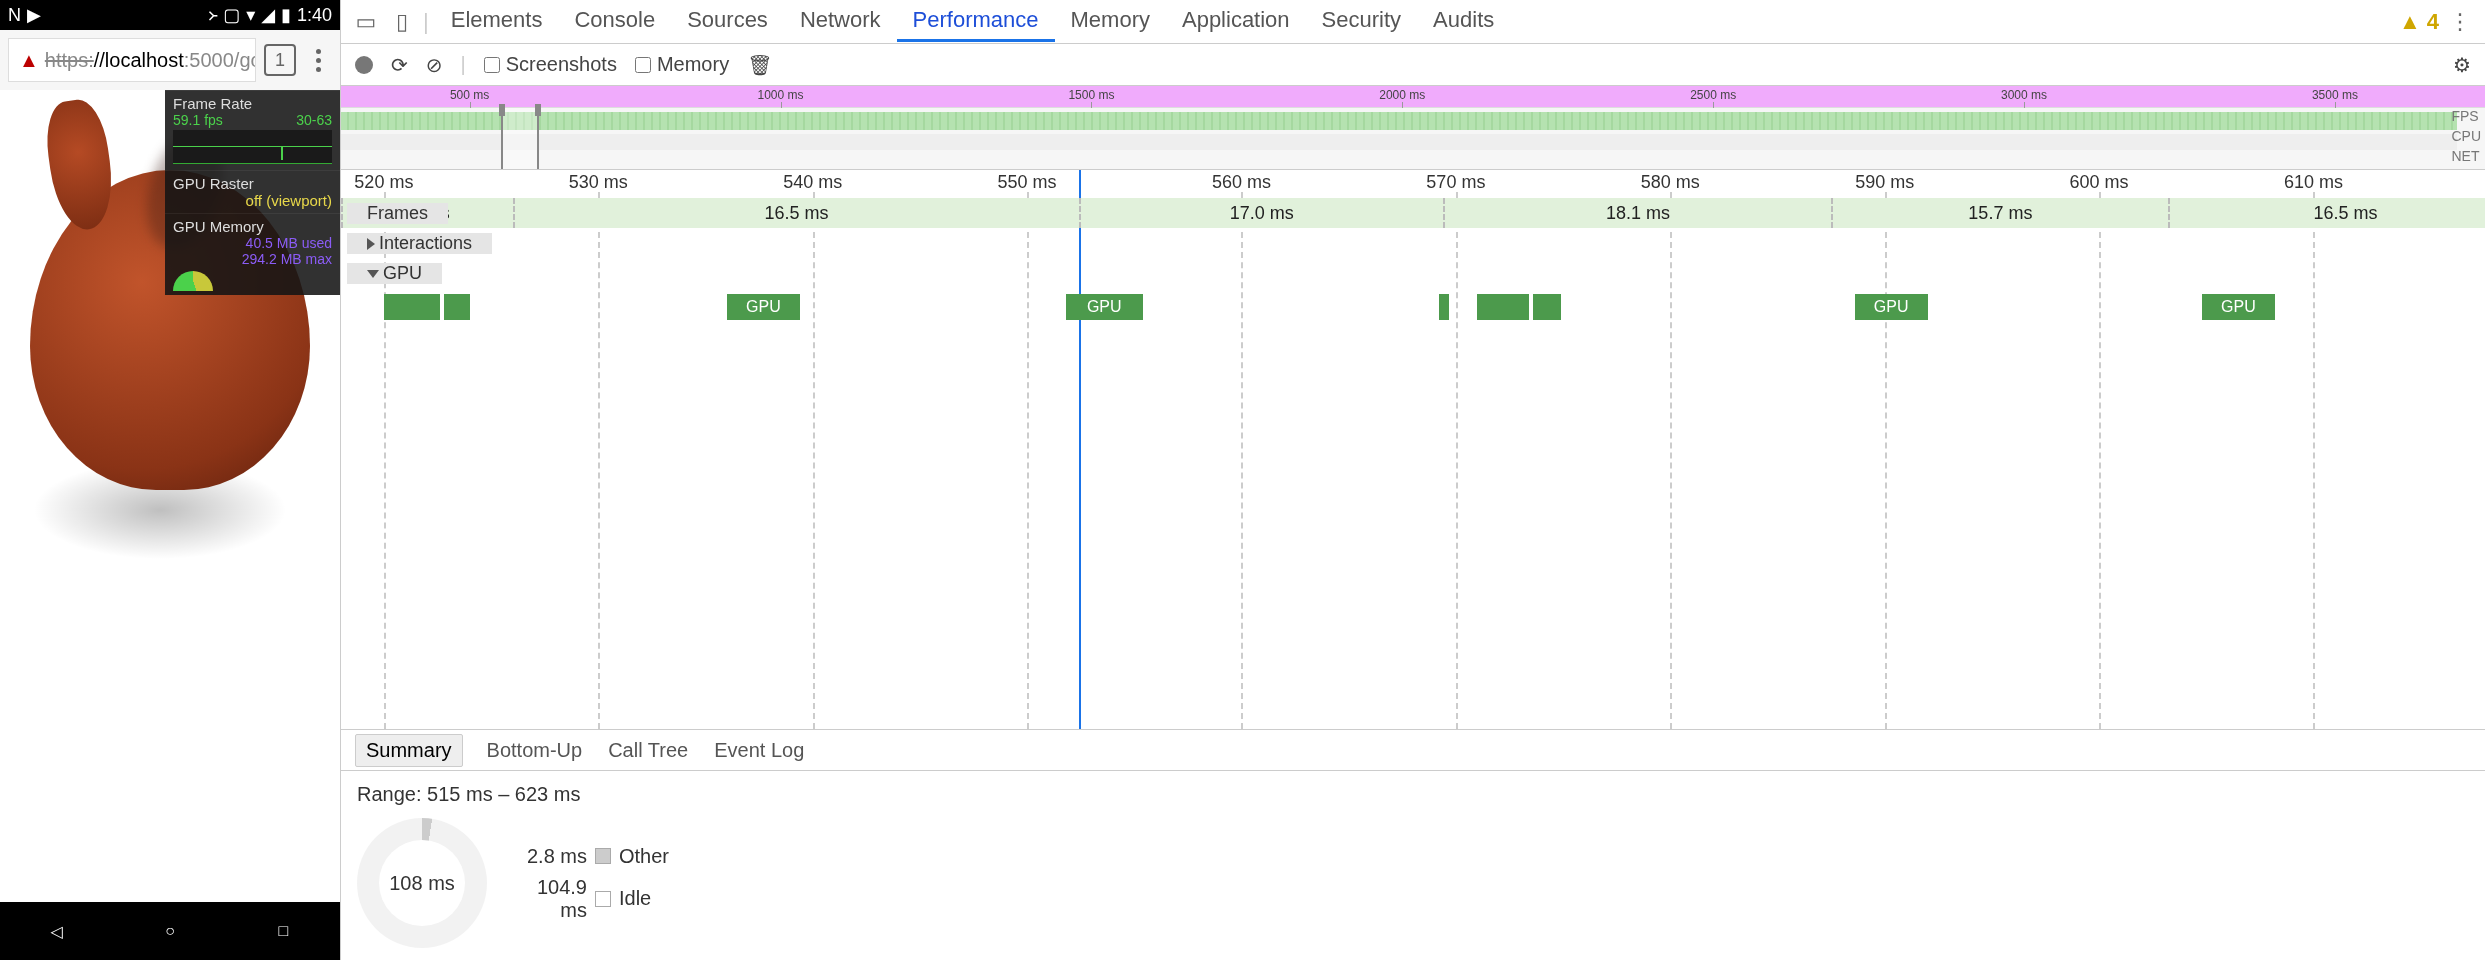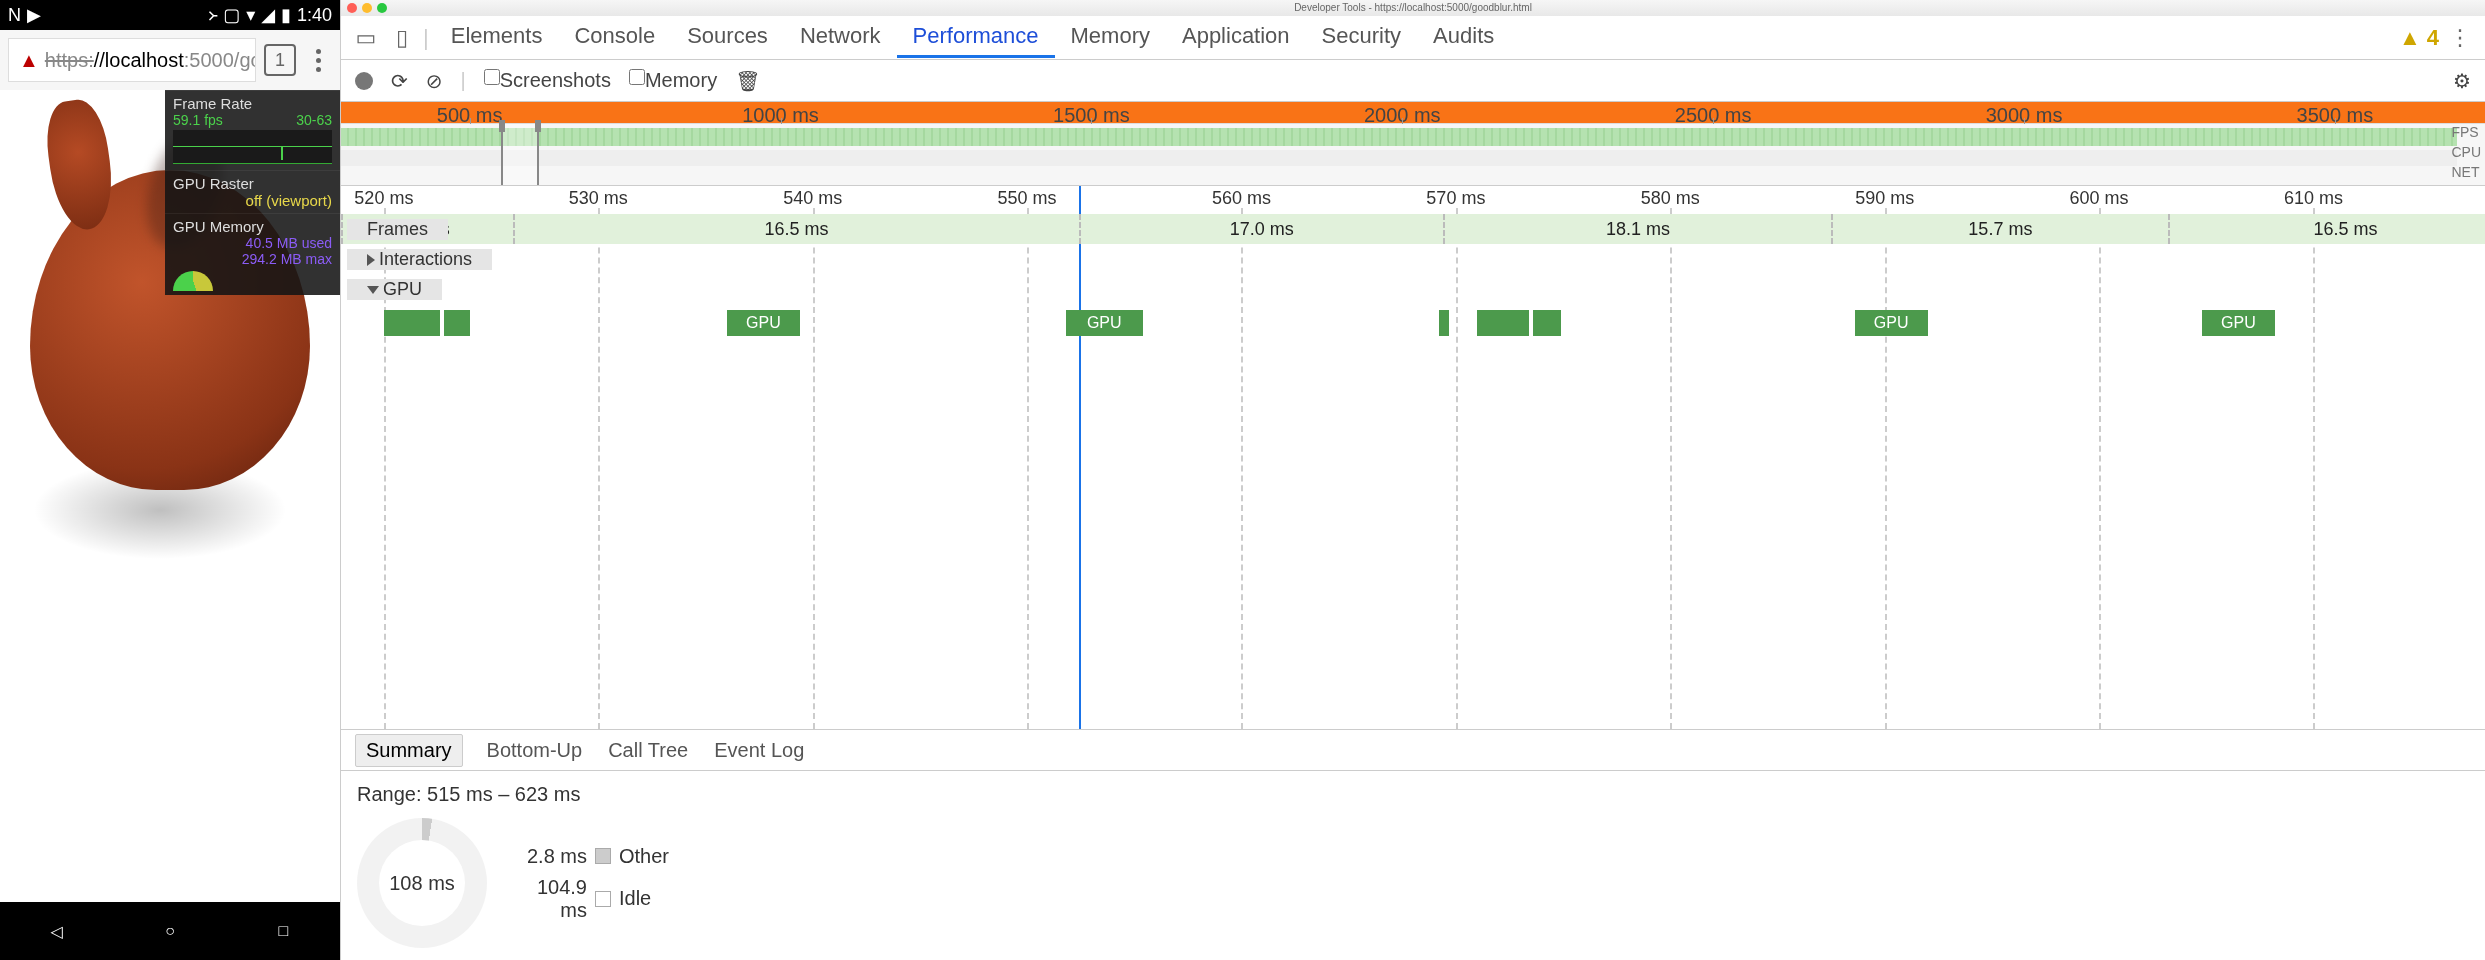--- a/index.html
+++ b/index.html
@@ -40,25 +40,25 @@
 .tbbtns{position:absolute;left:6px;top:3px;display:flex;gap:5px}
 .tbbtns span{width:10px;height:10px;border-radius:50%}
 .tabsrow{height:44px;display:flex;align-items:center;border-bottom:1px solid #ccc;padding:0 10px;gap:6px;font-size:22px;color:#555}
 .tabsrow .tab{padding:6px 16px;cursor:pointer}
 .tabsrow .tab.active{color:#1d4ed8;border-bottom:3px solid #1a73e8}
 .tabsrow .spacer{flex:1}
 .tabsrow .warn{color:#cfa600;font-weight:bold}
 .tabsrow .iconbtn{width:30px;height:30px;display:flex;align-items:center;justify-content:center;color:#666}
 .toolbar{height:42px;display:flex;align-items:center;gap:18px;padding:0 14px;border-bottom:1px solid #ccc;font-size:20px;color:#444}
 .toolbar .circle{width:18px;height:18px;border-radius:50%;background:#777}
-.toolbar .ck{display:flex;}
+.toolbar .ck{display:flex;align-items:center;gap:6px}
 .toolbar input[type=checkbox]{width:16px;height:16px}
 
 .overview{height:84px;border-bottom:1px solid #ccc;position:relative;background:#f6f6f6}
-.ovticks{height:22px;position:relative;font-size:20px;color:#444;background:#f97316;border-bottom:1px solid #ddd}
+.ovticks{height:22px;position:relative;font-size:12px;color:#444;background:#f0abfc;border-bottom:1px solid #ddd}
 .ovticks span{position:absolute;top:2px;transform:translateX(-50%)}
 .ovticks .tk{position:absolute;top:16px;width:1px;height:6px;background:#999}
 .ovlabels{position:absolute;right:4px;top:22px;font-size:14px;color:#777;display:flex;flex-direction:column;gap:4px}
 .ovfps{position:absolute;left:0;right:28px;top:26px;height:18px;background:repeating-linear-gradient(90deg,#b5e2b0 0 6px,#a5d89f 6px 8px);}
 .ovcpu{position:absolute;left:0;right:28px;top:48px;height:16px;background:#eee}
 .ovsel{position:absolute;top:22px;bottom:0;background:rgba(255,255,255,.35);border-left:2px solid #888;border-right:2px solid #888}
 .ovsel .handle{position:absolute;top:-4px;width:6px;height:12px;background:#888}
 
 .flame{flex:1;display:flex;position:relative;min-height:0}
 .flame .rulers{position:absolute;left:0;right:0;top:0;height:26px;font-size:18px;color:#333}
@@ -153,28 +153,20 @@
     </div>
   </div>
   <div class="navbar">
     <div class="navbtn">◁</div>
     <div class="navbtn">○</div>
     <div class="navbtn">□</div>
   </div>
 </div>
 
 <div class="devtools">
-  <div class="titlebar">
-    <div class="tbbtns">
-        <span style="background:#ff5f57"></span>
-        <span style="background:#febc2e"></span>
-        <span style="background:#28c840"></span>
-      </div>
-    <span>Developer Tools - https://localhost:5000/goodblur.html</span>
-  </div>
   <div class="tabsrow">
     <div class="iconbtn">▭</div>
     <div class="iconbtn">▯</div>
     <span style="color:#ccc">|</span>
     <div id="dtabs" style="display: flex;">
         <div class="tab">Elements</div>
         <div class="tab">Console</div>
         <div class="tab">Sources</div>
         <div class="tab">Network</div>
         <div class="tab active">Performance</div>

